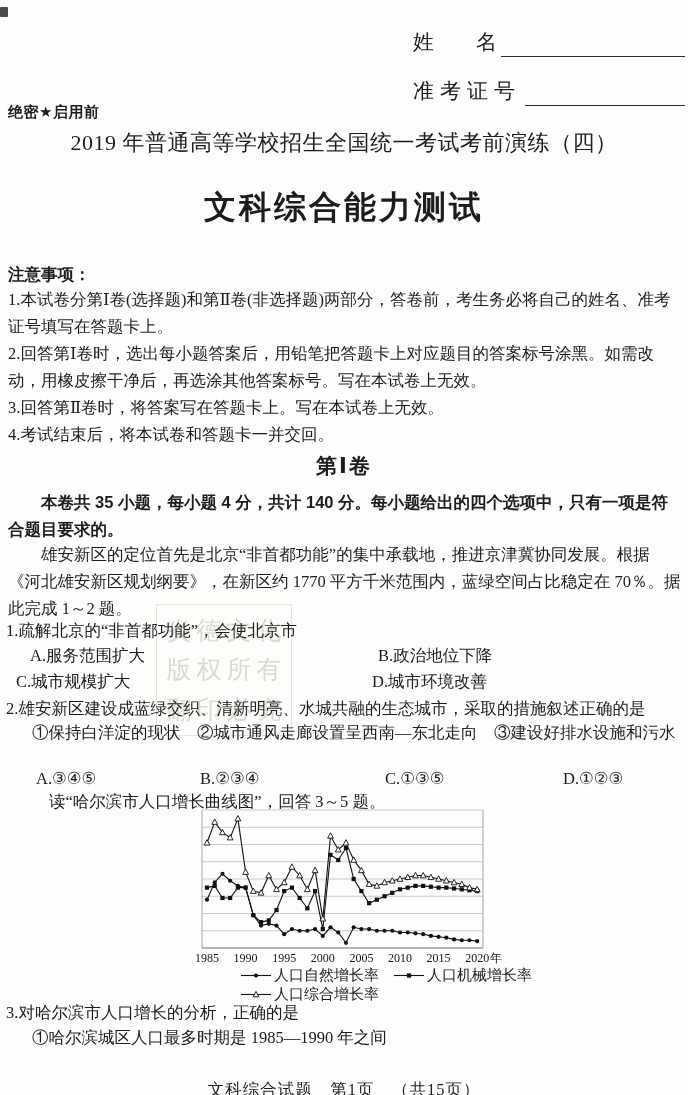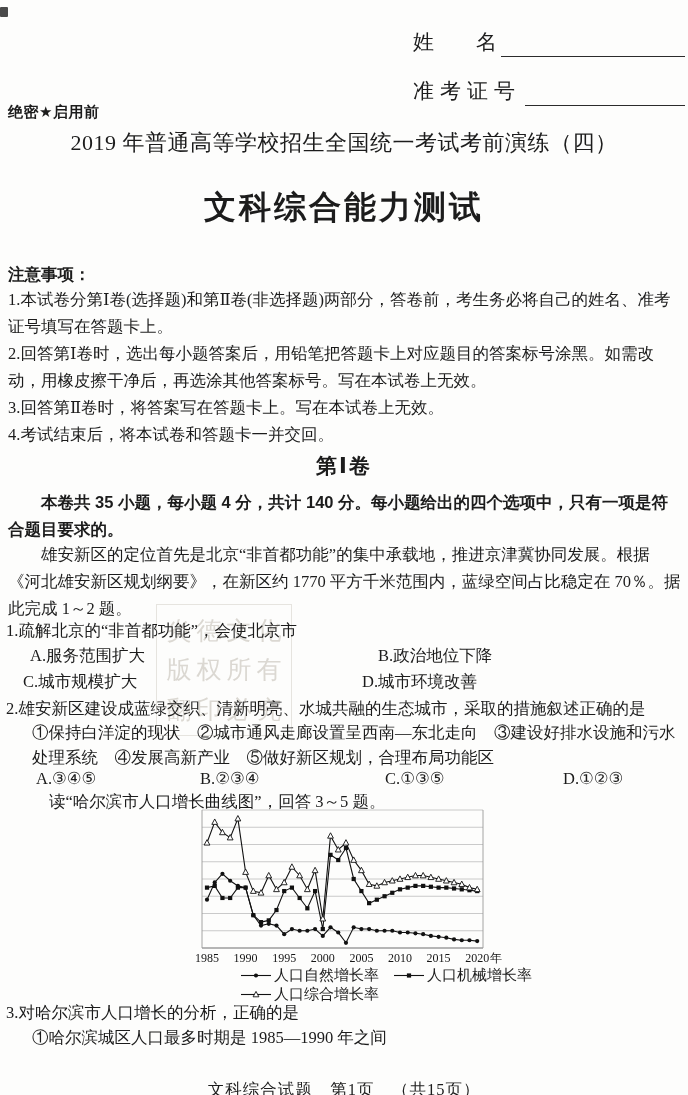--- a/index.html
+++ b/index.html
@@ -95,26 +95,25 @@
     <div class="notice-item">4.考试结束后，将本试卷和答题卡一并交回。</div>
   </div>
 
   <div class="abs center sans part-title content" style="top:452px;">第Ⅰ卷</div>
   <div class="abs block sans instructions content" style="top:489px;">本卷共 35 小题，每小题 4 分，共计 140 分。每小题给出的四个选项中，只有一项是符合题目要求的。</div>
   <div class="abs block passage content" style="top:541px;">雄安新区的定位首先是北京“非首都功能”的集中承载地，推进京津冀协同发展。根据《河北雄安新区规划纲要》，在新区约 1770 平方千米范围内，蓝绿空间占比稳定在 70％。据此完成 1～2 题。</div>
 
   <div class="abs qstem content" style="left:6px;top:619px;">1.疏解北京的“非首都功能”，会使北京市</div>
   <span class="abs opt content" style="left:30px;top:645px;">A.服务范围扩大</span>
   <span class="abs opt content" style="left:378px;top:645px;">B.政治地位下降</span>
-  <span class="abs opt content" style="left:23px;top:671px;">C.城市规模扩大</span>
-  <span class="abs opt content" style="left:362px;top:671px;font-family:Liberation Serif, serif;">D.城市环境改善</span>
+  <span class="abs opt content" style="left:16px;top:671px;">C.城市规模扩大</span>
+  <span class="abs opt content" style="left:372px;top:671px;font-family:Liberation Serif, serif;">D.城市环境改善</span>
 
   <div class="abs qstem content" style="left:6px;top:697px;">2.雄安新区建设成蓝绿交织、清新明亮、水城共融的生态城市，采取的措施叙述正确的是</div>
   <div class="abs qline content" style="left:32px;top:721px;">①保持白洋淀的现状　②城市通风走廊设置呈西南—东北走向　③建设好排水设施和污水</div>
-  <div class="abs qline content" style="left:32px;top:746px;">处理系统　④发展高新产业　⑤做好新区规划，合理布局功能区</div>
   <span class="abs opt content" style="left:36px;top:769px;">A.③④⑤</span>
   <span class="abs opt content" style="left:200px;top:769px;">B.②③④</span>
   <span class="abs opt content" style="left:385px;top:769px;">C.①③⑤</span>
   <span class="abs opt content" style="left:563px;top:769px;">D.①②③</span>
 
   <div class="abs caption content" style="left:49px;top:791px;">读“哈尔滨市人口增长曲线图”，回答 3～5 题。</div>
 
   <svg id="chart-svg" class="abs content" style="left:185px;top:806px;" width="330" height="160" viewBox="0 0 330 160">
       <line x1="17" y1="4" x2="298" y2="4" stroke="#bdbdbd" stroke-width="0.8"></line>
       <line x1="17" y1="21.25" x2="298" y2="21.25" stroke="#bdbdbd" stroke-width="0.8"></line>

